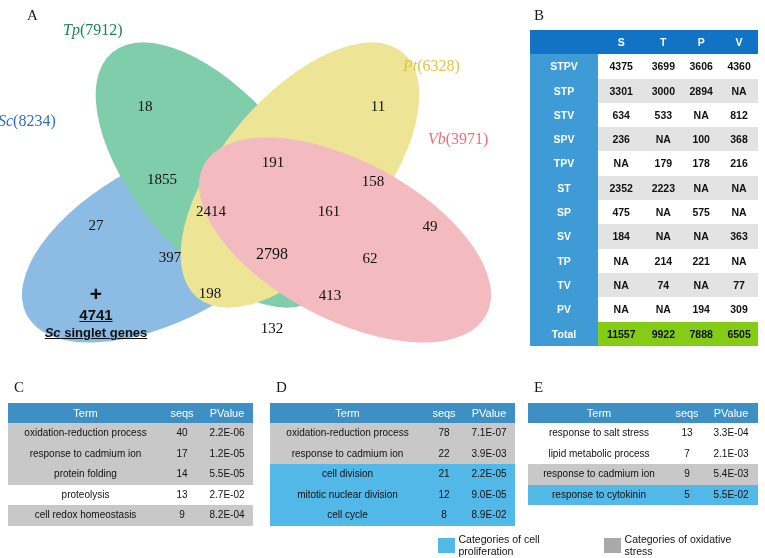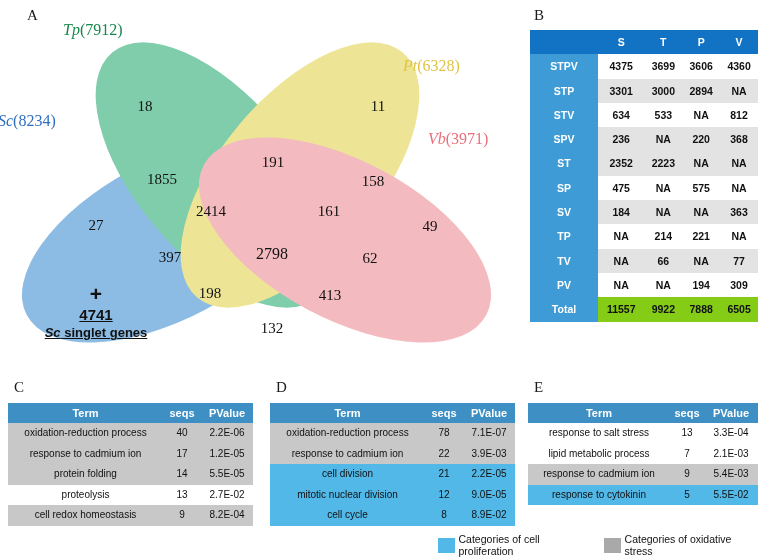--- a/index.html
+++ b/index.html
@@ -50,21 +50,21 @@
   #table-b thead th.corner{background:#1273c4;}
   #table-b td.rowlab{background:#3e9bd5;color:#ffffff;width:68px;}
   #table-b tbody tr.odd td.val{background:#ffffff;color:#111;}
   #table-b tbody tr.even td.val{background:#e3e3e3;color:#111;}
   #table-b tbody tr.total td.val{background:#84cc16;color:#111;}
 
   
   .go-table{position:absolute;}
   .go-table table{border-collapse:collapse;width:100%;}
   .go-table th{
-    background:#3d8fc4;color:#ffffff;font-size:11px;font-weight:700;
+    background:#3d8fc4;color:#ffffff;font-size:11px;font-weight:400;
     height:16px;line-height:20px;padding:0;text-align:center;
   }
   .go-table td{
     font-size:10px;height:20.5px;line-height:20.5px;padding:0;
     text-align:center;color:#111;
   }
   .go-table td.term{text-align:center;}
   .go-table tr.gray td{background:#c8c8c8;}
   .go-table tr.white td{background:#ffffff;}
   .go-table tr.blue td{background:#52b8e8;}
@@ -167,22 +167,29 @@
           <td class="rowlab">STV</td>
           <td class="val">634</td>
           <td class="val">533</td>
           <td class="val">NA</td>
           <td class="val">812</td>
         </tr>
         <tr class="even">
           <td class="rowlab">SPV</td>
           <td class="val">236</td>
           <td class="val">NA</td>
-          <td class="val">220</td>
+          <td class="val">100</td>
           <td class="val">368</td>
+        </tr>
+        <tr class="odd">
+          <td class="rowlab">TPV</td>
+          <td class="val">NA</td>
+          <td class="val">179</td>
+          <td class="val">178</td>
+          <td class="val">216</td>
         </tr>
         <tr class="even">
           <td class="rowlab">ST</td>
           <td class="val">2352</td>
           <td class="val">2223</td>
           <td class="val">NA</td>
           <td class="val">NA</td>
         </tr>
         <tr class="odd">
           <td class="rowlab">SP</td>
@@ -201,21 +208,21 @@
         <tr class="odd">
           <td class="rowlab">TP</td>
           <td class="val">NA</td>
           <td class="val">214</td>
           <td class="val">221</td>
           <td class="val">NA</td>
         </tr>
         <tr class="even">
           <td class="rowlab">TV</td>
           <td class="val">NA</td>
-          <td class="val">66</td>
+          <td class="val">74</td>
           <td class="val">NA</td>
           <td class="val">77</td>
         </tr>
         <tr class="odd">
           <td class="rowlab">PV</td>
           <td class="val">NA</td>
           <td class="val">NA</td>
           <td class="val">194</td>
           <td class="val">309</td>
         </tr>

